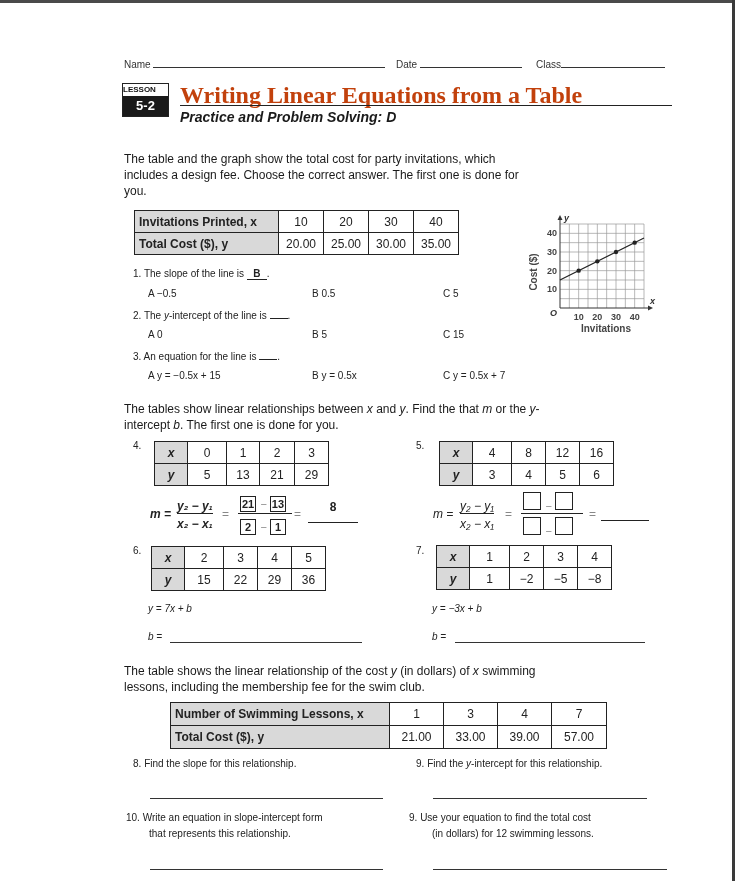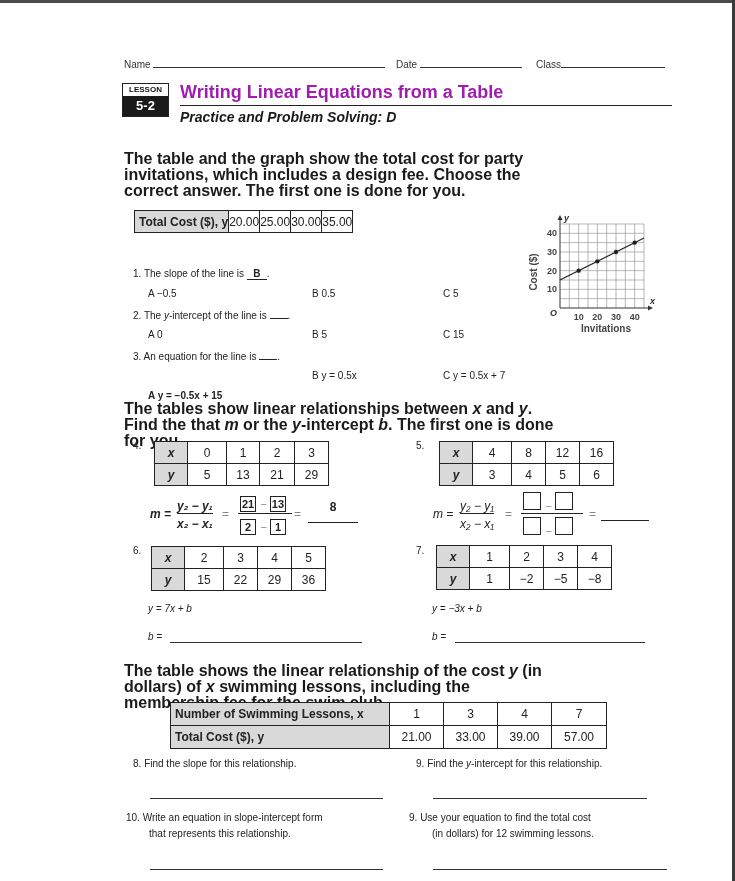--- a/index.html
+++ b/index.html
@@ -4,26 +4,26 @@
 <style>
   html, body { margin:0; padding:0; }
   body { width:735px; height:881px; background:#fff; position:relative; overflow:hidden;
          font-family:"Liberation Sans", sans-serif; color:#222; }
   .topbar { position:absolute; left:0; top:0; width:735px; height:3px; background:#4a4a4a; }
   .rightbar { position:absolute; right:0; top:0; width:3px; height:881px; background:#3a3a3a; }
   .abs { position:absolute; }
   .hdr { font-size:10px; color:#333; }
   .uline { display:inline-block; border-bottom:1px solid #333; height:10px; vertical-align:baseline; }
   .lesson-box { position:absolute; left:122px; top:83px; width:45px; height:32px; border:1px solid #222; }
-  .lesson-top { height:12px; font-size:8px; font-weight:bold; text-align:center; line-height:12px; background:#fff; color:#111; }
+  .lesson-top { height:12px; font-size:8px; font-weight:bold; line-height:12px; background:#fff; color:#111; }
   .lesson-num { height:20px; background:#1a1a1a; color:#fff; font-size:13px; font-weight:bold; text-align:center; line-height:20px; }
-  .title { position:absolute; left:180px; top:82px; font-size:18px; font-weight:bold; color:#a21caf; white-space:nowrap; }
+  .title { position:absolute; left:180px; top:82px; font-size:24px; font-weight:bold; color:#c2410c; white-space:nowrap;font-family:Liberation Serif, serif; }
   .title-rule { position:absolute; left:180px; top:105px; width:492px; height:1px; background:#222; }
   .subtitle { position:absolute; left:180px; top:109px; font-size:14px; font-weight:bold; font-style:italic; color:#1a1a1a; }
-  .instr { font-size:16px; font-weight:bold; line-height:16px; color:#1a1a1a; }
+  .instr { font-size:12px; font-weight:normal; line-height:16px; color:#1a1a1a; }
   table.t { border-collapse:collapse; font-size:12px; }
   table.t td { border:1px solid #222; text-align:center; height:21px; padding:0; }
   table.t td.h { background:#d9d9d9; font-weight:bold; text-align:left; padding-left:4px; }
   table.t td.hv { background:#d9d9d9; font-weight:bold; font-style:italic; }
   .q { font-size:10px; color:#222; white-space:nowrap; }
   .blank { display:inline-block; border-bottom:1px solid #222; }
   .ans { font-weight:bold; }
   .mathrow { font-size:12px; }
   .box { display:inline-block; border:1px solid #222; width:14px; height:14px; text-align:center; line-height:14px; font-size:11px; font-weight:bold; }
   .ebox { display:inline-block; border:1px solid #222; width:16px; height:16px; }
@@ -53,20 +53,27 @@
   <div class="lesson-num">5-2</div>
 </div>
 <div class="title">Writing Linear Equations from a Table</div>
 <div class="title-rule"></div>
 <div class="subtitle">Practice and Problem Solving: D</div>
 
 <div class="abs instr" style="left:124px; top:151px; width:400px;">The table and the graph show the total cost for party invitations, which includes a design fee. Choose the correct answer. The first one is done for you.</div>
 
 <table class="t abs" style="left:134px; top:210px;">
   <tbody>
+      <tr>
+    <td class="h" style="width:139px;"><span>Invitations Printed, x</span></td>
+    <td style="width:44px;">10</td>
+    <td style="width:44px;">20</td>
+    <td style="width:44px;">30</td>
+    <td style="width:44px;">40</td>
+  </tr>
   <tr>
     <td class="h">Total Cost ($), y</td>
     <td>20.00</td>
     <td>25.00</td>
     <td>30.00</td>
     <td>35.00</td>
   </tr>
 </tbody>
   </table>
 
@@ -126,21 +133,21 @@
   <span class="blank" style="width:18px; height:10px;"></span>.
 </div>
 <div class="abs q" style="left:148px; top:329px;">A  0</div>
 <div class="abs q" style="left:312px; top:329px;">B  5</div>
 <div class="abs q" style="left:443px; top:329px;">C  15</div>
 
 <div class="abs q" style="left:133px; top:349px;">
   <span>3.</span> <span>An equation for the line is</span>
   <span class="blank" style="width:18px; height:10px;"></span>.
 </div>
-<div class="abs q" style="left:148px; top:390px;font-weight:bold;">A  y = −0.5x + 15</div>
+<div class="abs q" style="left:148px; top:370px;">A  y = −0.5x + 15</div>
 <div class="abs q" style="left:312px; top:370px;">B  y = 0.5x</div>
 <div class="abs q" style="left:443px; top:370px;">C  y = 0.5x + 7</div>
 
 <div class="abs instr" style="left:124px; top:401px; width:430px;">
   <span>The tables show linear relationships between </span><i>x</i><span> and </span><i>y</i><span>. Find the that </span><i>m</i><span> or the </span><i>y</i><span>-intercept </span><i>b</i><span>. The first one is done for you.</span>
 </div>
 
 <div class="abs q" style="left:133px; top:440px;">4.</div>
 <table class="t abs" style="left:154px; top:441px;">
   <tbody>

